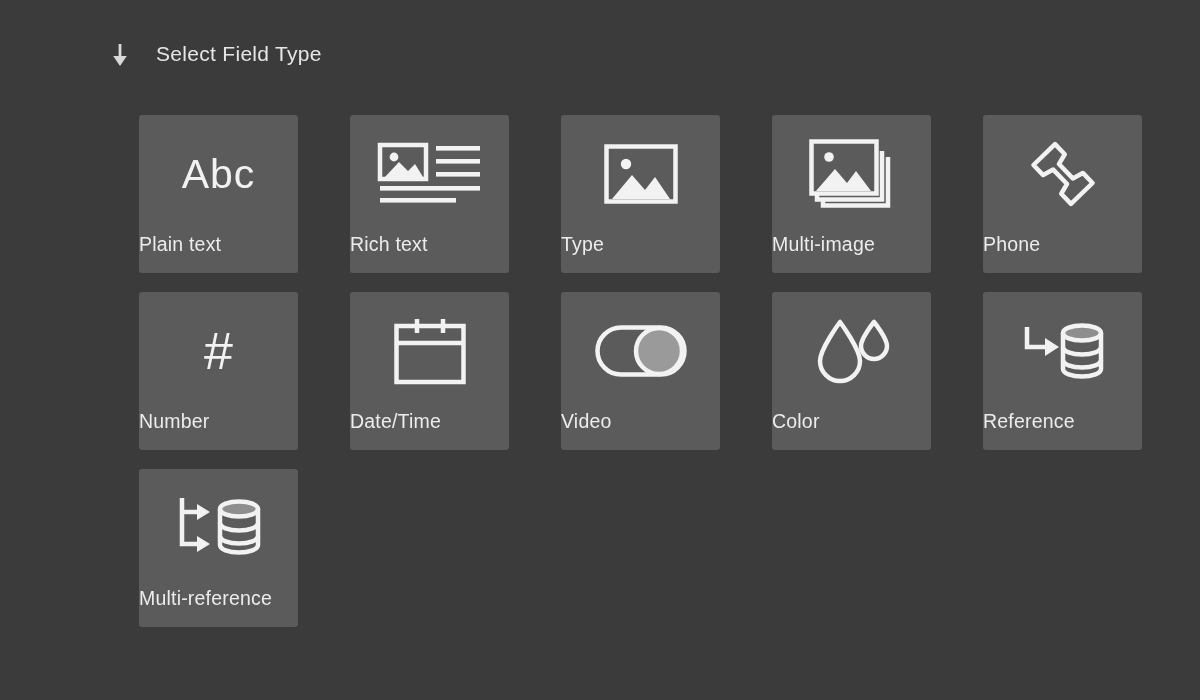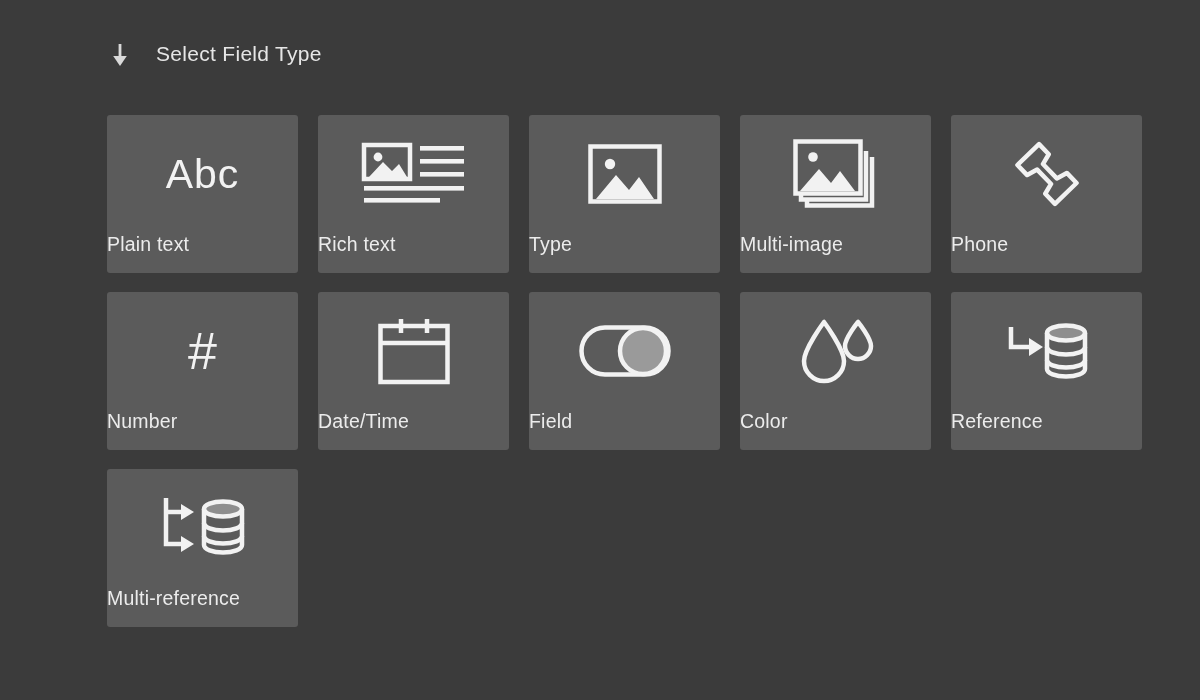--- a/index.html
+++ b/index.html
@@ -55,20 +55,21 @@
     column-gap: 20px;
     row-gap: 19px;
   }
 
   .card {
     background: #5b5b5b;
     border-radius: 3px;
     position: relative;
     cursor: pointer;
     overflow: visible;
+    margin-left: 32px;
   }
   .card-icon {
     position: absolute;
     left: 0;
     right: 0;
     top: 22px;
     height: 74px;
     display: flex;
     align-items: center;
     justify-content: center;
@@ -200,21 +201,21 @@
       <div class="card-label">Date/Time</div>
     </div>
 
     <div class="card">
       <div class="card-icon">
         <svg width="92" height="52" viewBox="0 0 92 52" fill="none">
           <rect x="2.5" y="2.5" width="87" height="47" rx="23.5" stroke="#f2f2f2" stroke-width="4.5"></rect>
           <circle cx="64" cy="26" r="23" fill="#9a9a9a" stroke="#f2f2f2" stroke-width="4.5"></circle>
         </svg>
       </div>
-      <div class="card-label">Field</div>
+      <div class="card-label">Video</div>
     </div>
 
     <div class="card">
       <div class="card-icon">
         <svg width="78" height="70" viewBox="0 0 78 70" fill="none" stroke="#f2f2f2">
           <path d="M27 6 C27 6 7 33 7 45 C7 56 16 65 27 65 C38 65 47 56 47 45 C47 33 27 6 27 6 Z" stroke-width="4.5" stroke-linejoin="round"></path>
           <path d="M61 6 C61 6 48 22 48 30 C48 37 54 43 61 43 C68 43 74 37 74 30 C74 22 61 6 61 6 Z" stroke-width="4.5" stroke-linejoin="round"></path>
         </svg>
       </div>
       <div class="card-label">Color</div>

